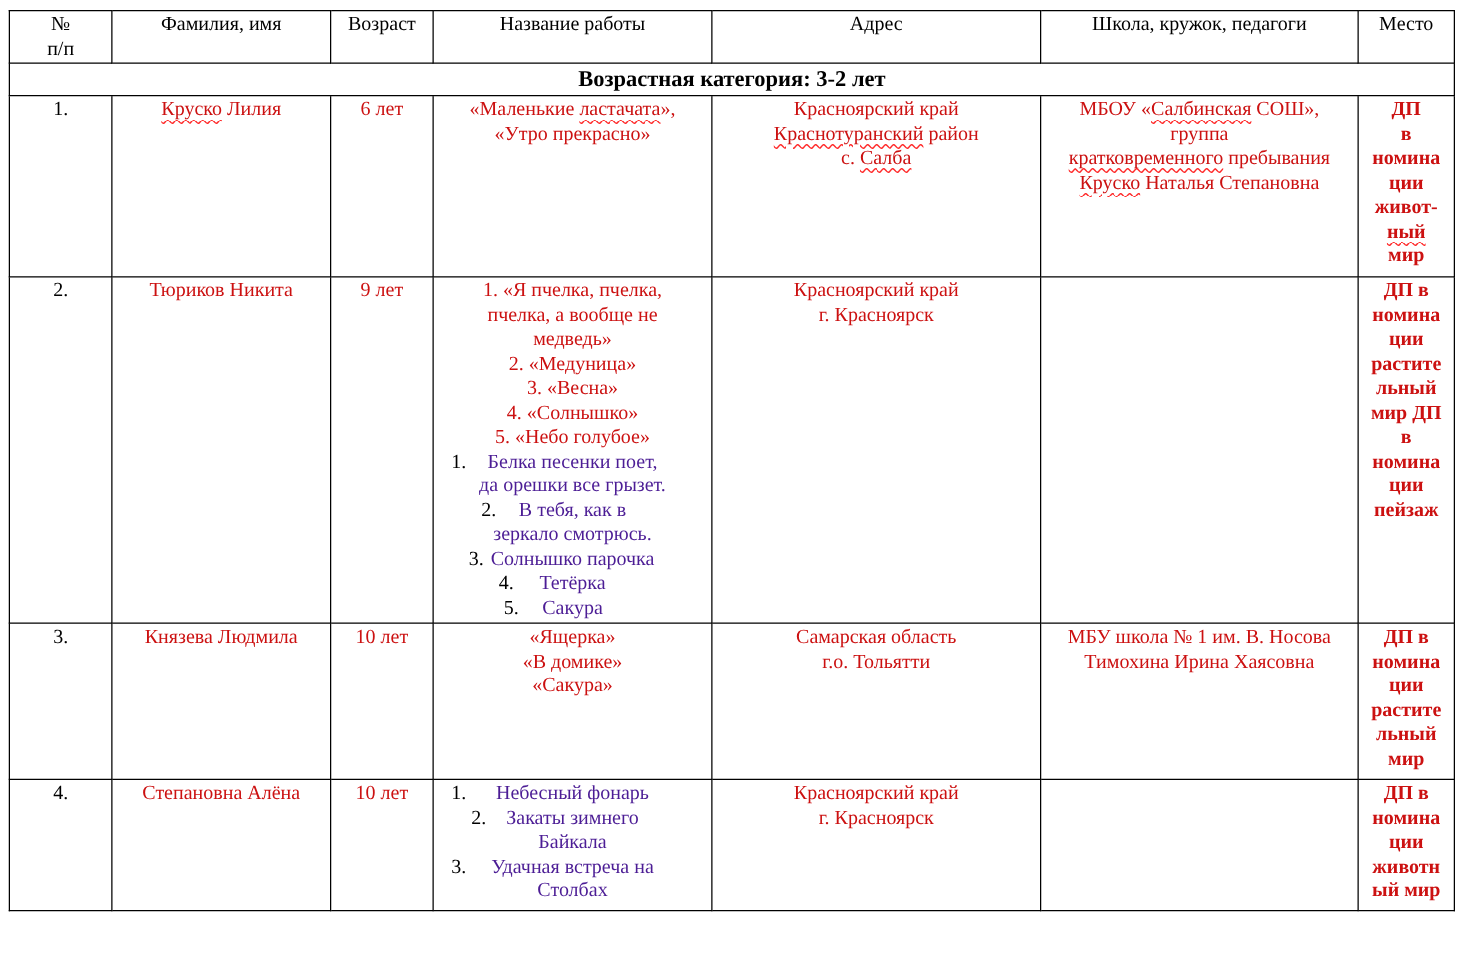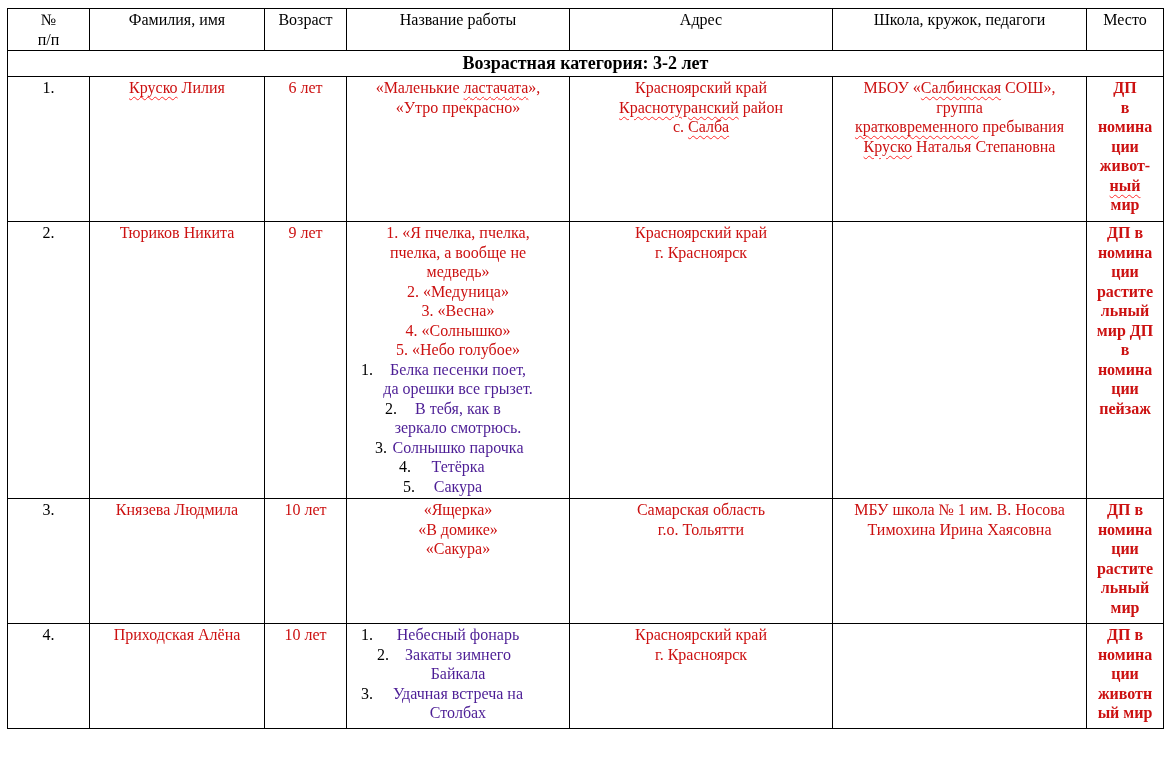--- a/index.html
+++ b/index.html
@@ -161,21 +161,21 @@
     <td class="place-cell">ДП в
 номина
 ции
 растите
 льный
 мир</td>
   </tr>
 
   <tr style="height:105px">
     <td class="num-cell">4.</td>
-    <td class="red">Приходская Алёна</td>
+    <td class="red">Степановна Алёна</td>
     <td class="red">10 лет</td>
     <td>
       <div class="wlist-item">
         <span class="li-num">1.</span>
         <span class="li-txt">Небесный фонарь</span>
       </div>
       <div class="wlist-item">
         <span class="li-num" style="left:26px">2.</span>
         <span class="li-txt">Закаты зимнего
 Байкала</span>

